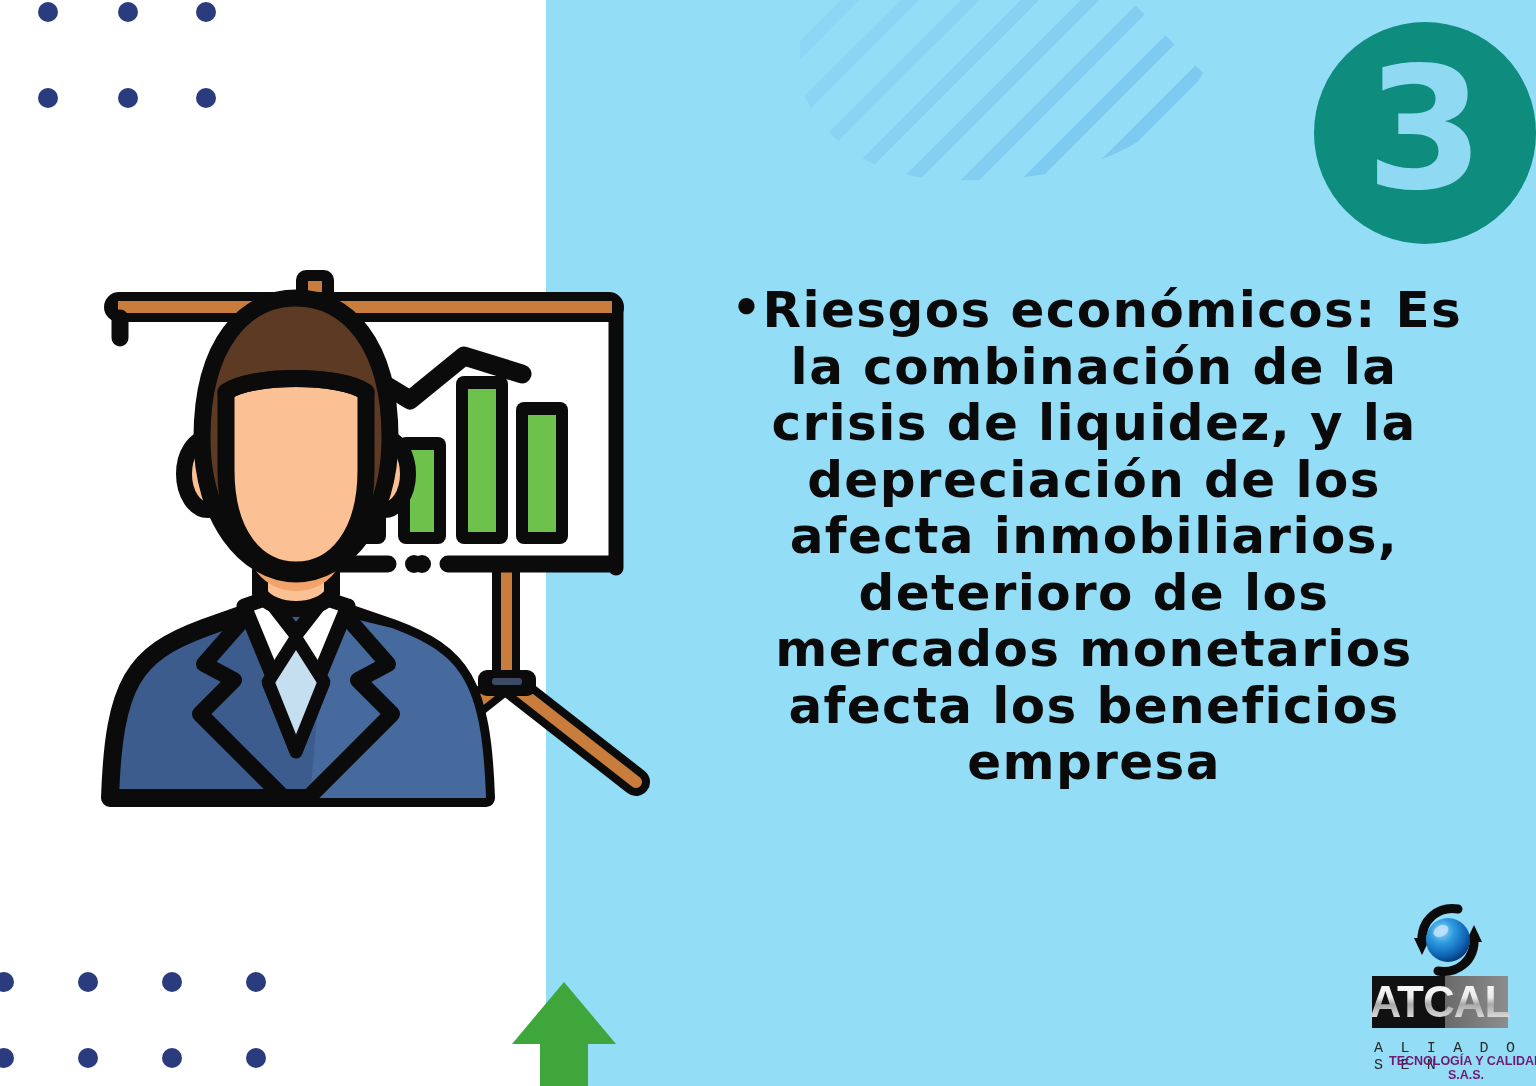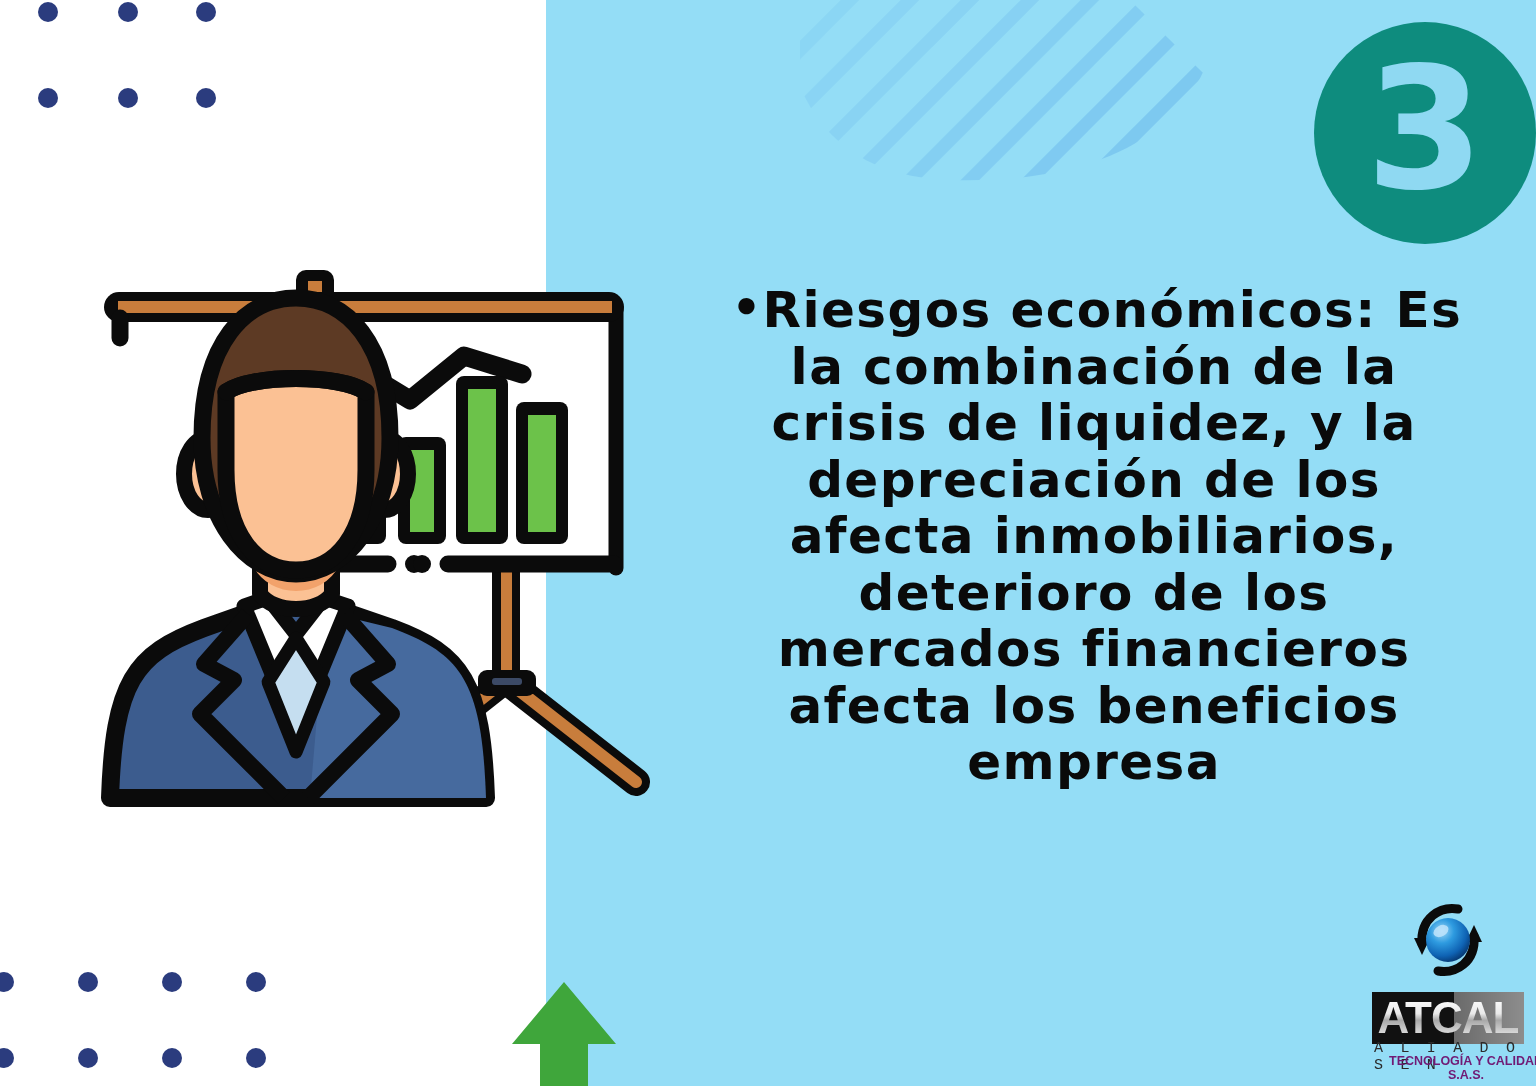--- a/index.html
+++ b/index.html
@@ -106,22 +106,22 @@
 
   
   .logo {
     position: absolute;
     left: 1368px; top: 900px;
     width: 160px; height: 180px;
   }
   .logo-mark { position: absolute; left: 32px; top: 0; width: 96px; height: 80px; }
   .logo-wordmark {
     position: absolute;
-    left: 4px; top: 92px;
-    width: 152px; height: 52px;
+    left: 4px; top: 76px;
+    width: 136px; height: 52px;
     background: linear-gradient(90deg,#111111 0%,#111111 54%,#6a6a6a 54%,#8d8d8d 100%);
     display: flex; align-items: center; justify-content: center;
   }
   .logo-word {
     font-family: "Liberation Sans", sans-serif;
     font-size: 44px;
     font-weight: 700;
     letter-spacing: -1px;
     line-height: 1;
     background: linear-gradient(180deg,#ffffff 0%,#e9e9e9 40%,#a8a8a8 55%,#f2f2f2 100%);
@@ -287,21 +287,21 @@
     </svg>
   </div>
 
   <div class="textblock">
     <span class="tline first"><span class="bullet">•</span><span>Riesgos económicos: Es</span></span>
     <span class="tline">la combinación de la</span>
     <span class="tline">crisis de liquidez, y la</span>
     <span class="tline">depreciación de los</span>
     <span class="tline">afecta inmobiliarios,</span>
     <span class="tline">deterioro de los</span>
-    <span class="tline">mercados financieros</span>
+    <span class="tline">mercados monetarios</span>
     <span class="tline">afecta los beneficios</span>
     <span class="tline">empresa</span>
   </div>
 
   <div class="logo">
     <div class="logo-mark">
       <svg width="96" height="80" viewBox="0 0 96 80" xmlns="http://www.w3.org/2000/svg">
         <defs>
           <radialGradient id="sph" cx="36%" cy="30%" r="72%">
             <stop offset="0%" stop-color="#9ED8F7"></stop>

